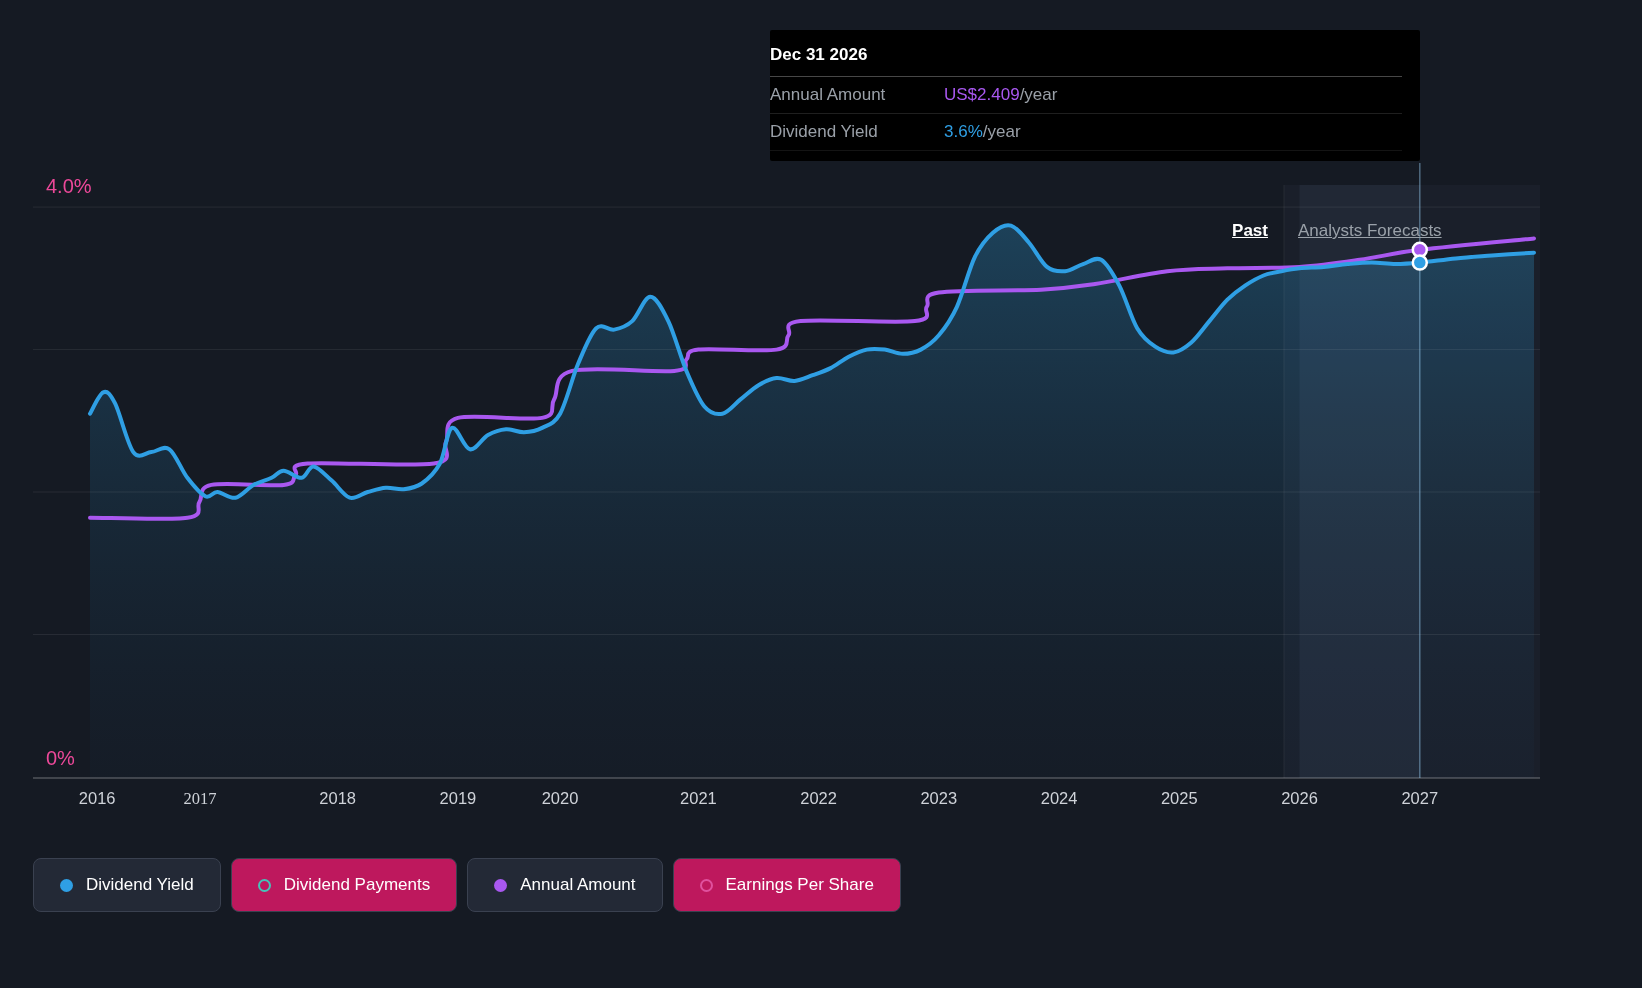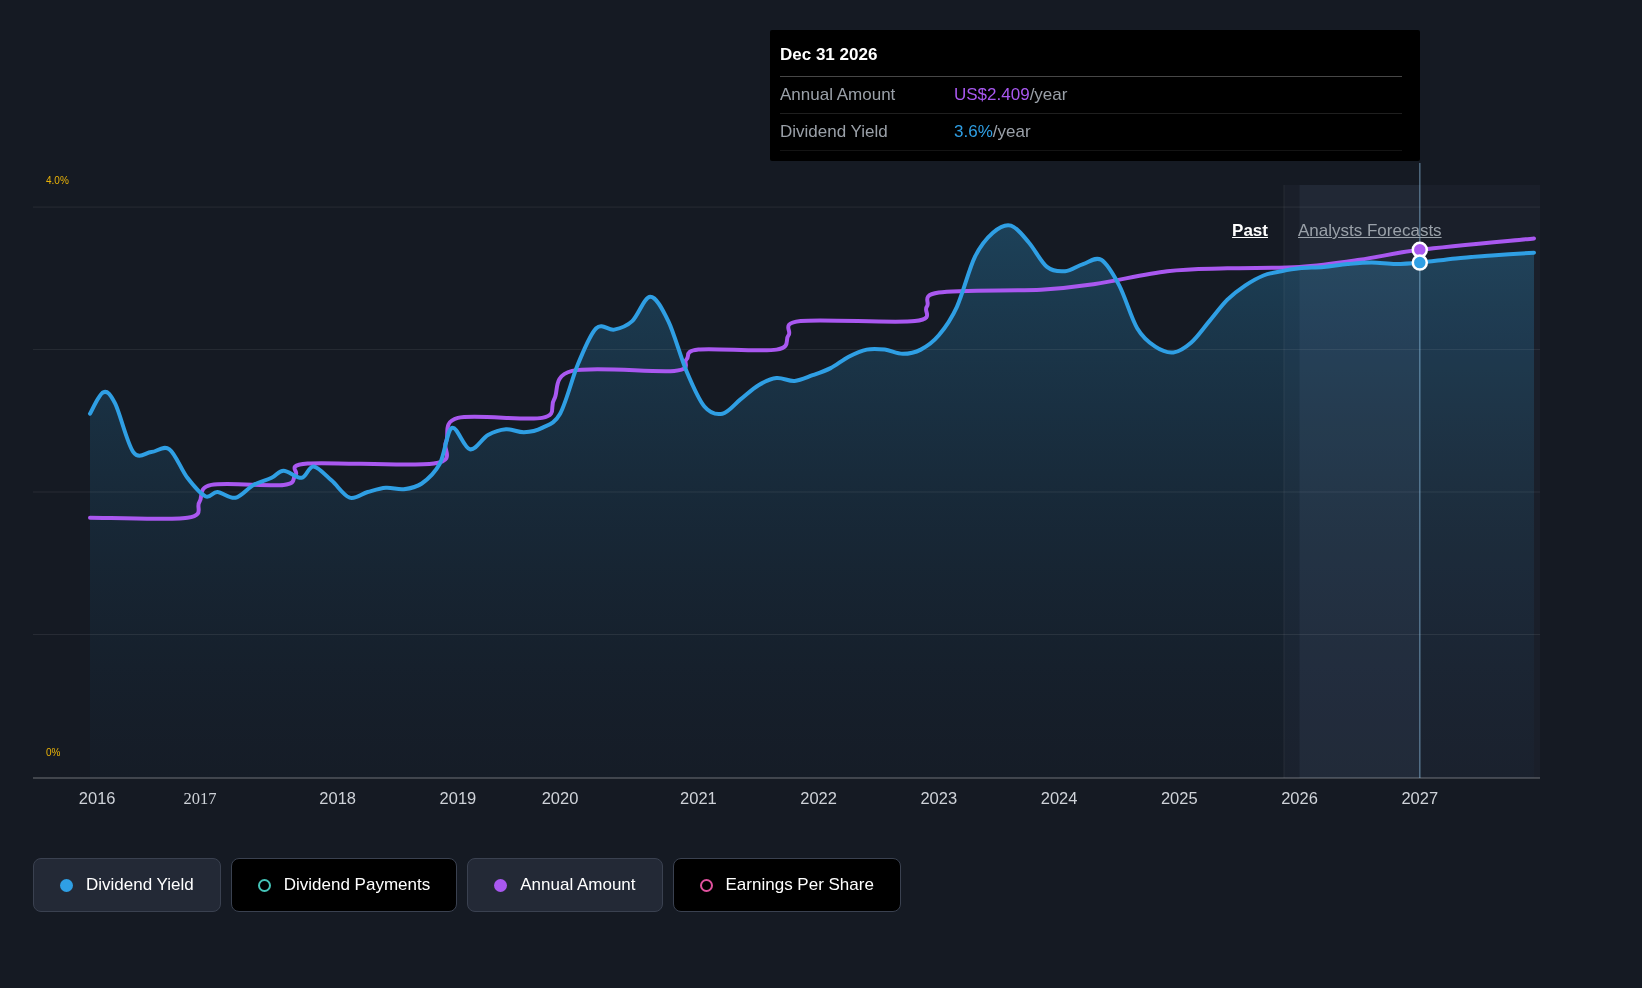--- a/index.html
+++ b/index.html
@@ -7,49 +7,49 @@
     position:relative;
     width:1642px;height:988px;
     background:#151a23;
     overflow:hidden;
     font-family:"Liberation Sans", sans-serif;
     -webkit-font-smoothing:antialiased;
   }
   #chart-canvas{position:absolute;left:0;top:0;width:1642px;height:830px;}
   #chart-canvas svg{display:block;}
 
-  .ylabel{position:absolute;color:#eab308;font-size:10px;}
+  .ylabel{position:absolute;color:#ec4899;font-size:20px;}
   .ylabel.top{left:46px;top:175px;}
   .ylabel.bottom{left:46px;top:747px;}
 
   .zone-label{position:absolute;top:221px;font-size:17px;text-decoration:underline;}
   .zone-label.past{left:1160px;width:108px;text-align:right;color:#ffffff;font-weight:bold;}
   .zone-label.forecast{left:1298px;color:#9aa1a9;}
 
   #xlabels{position:absolute;left:0;top:789px;width:1570px;height:24px;}
   .xlab{position:absolute;transform:translateX(-50%);color:#cfd3d9;font-size:16.5px;}
 
   .tooltip{
     position:absolute;left:770px;top:30px;width:650px;
     background:#000000;box-sizing:border-box;
-    padding:15px 18px 10px 10px;border-radius:2px;
+    padding:15px 18px 10px 0;border-radius:2px;
   }
   .tt-date{color:#ffffff;font-weight:bold;font-size:17px;padding-bottom:11px;
     border-bottom:1px solid rgba(255,255,255,0.28);}
   .tt-row{display:flex;align-items:center;padding:8px 0;
     border-bottom:1px solid rgba(255,255,255,0.12);font-size:17px;}
   .tt-row.last{border-bottom:1px solid rgba(255,255,255,0.08);}
   .tt-label{flex:0 0 174px;color:#9aa0a8;}
   .tt-value b{font-weight:normal;}
   .unit{color:#9aa0a8;}
 
   #legend{position:absolute;left:33px;top:858px;display:flex;gap:10px;}
   .legend-btn{
     height:54px;padding:0 26px;display:flex;align-items:center;gap:13px;
-    border-radius:8px;border:1px solid #3a4150;background:#000000;
+    border-radius:8px;border:1px solid #3a4150;background:#be185d;
     color:#ffffff;font-size:17px;font-family:"Liberation Sans", sans-serif;
     cursor:pointer;
   }
   .legend-btn.active{background:#232936;}
   .dot{width:13px;height:13px;border-radius:50%;flex:0 0 auto;}
   .dot.outline{width:9px;height:9px;border:2.5px solid transparent;background:transparent;}
 </style>
 </head>
 <body>
 

